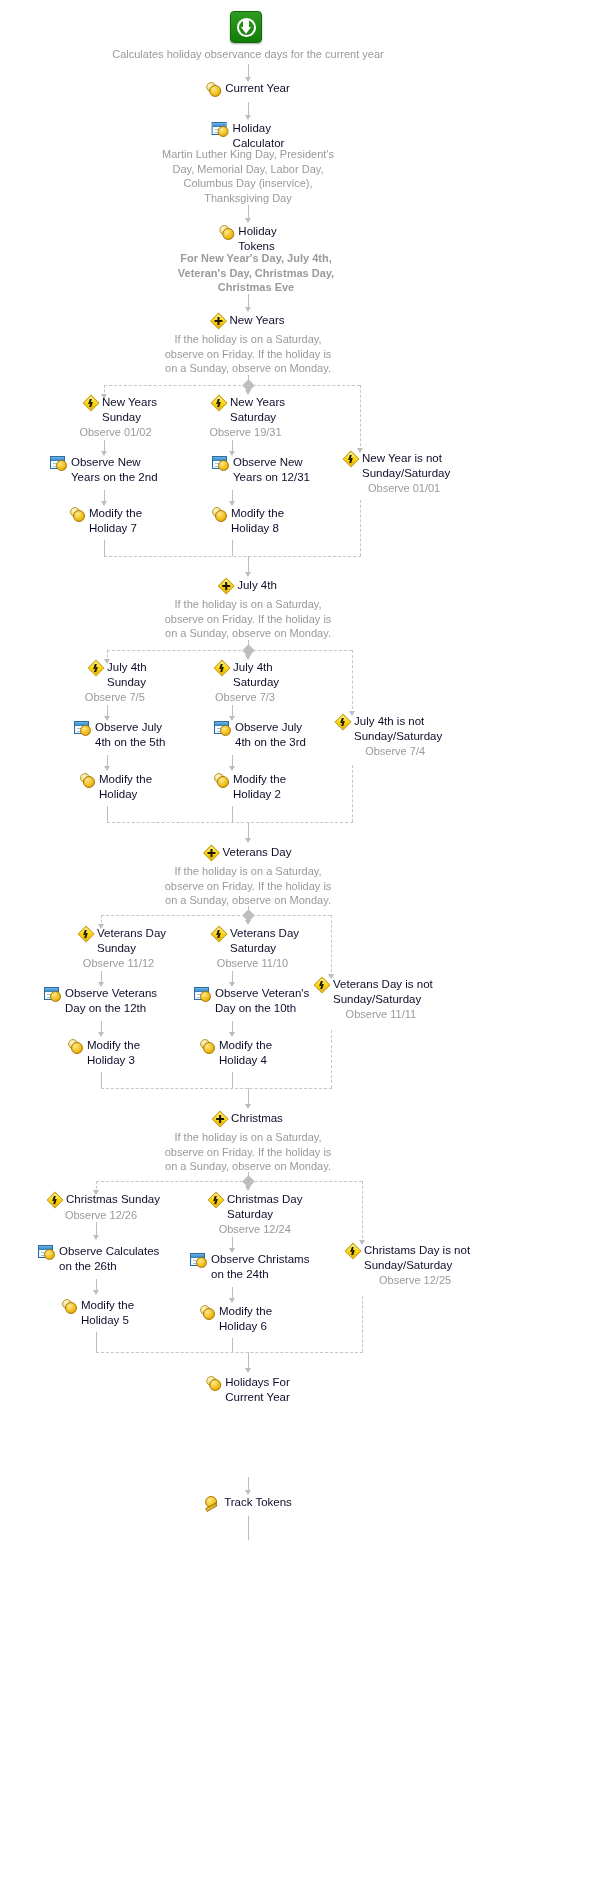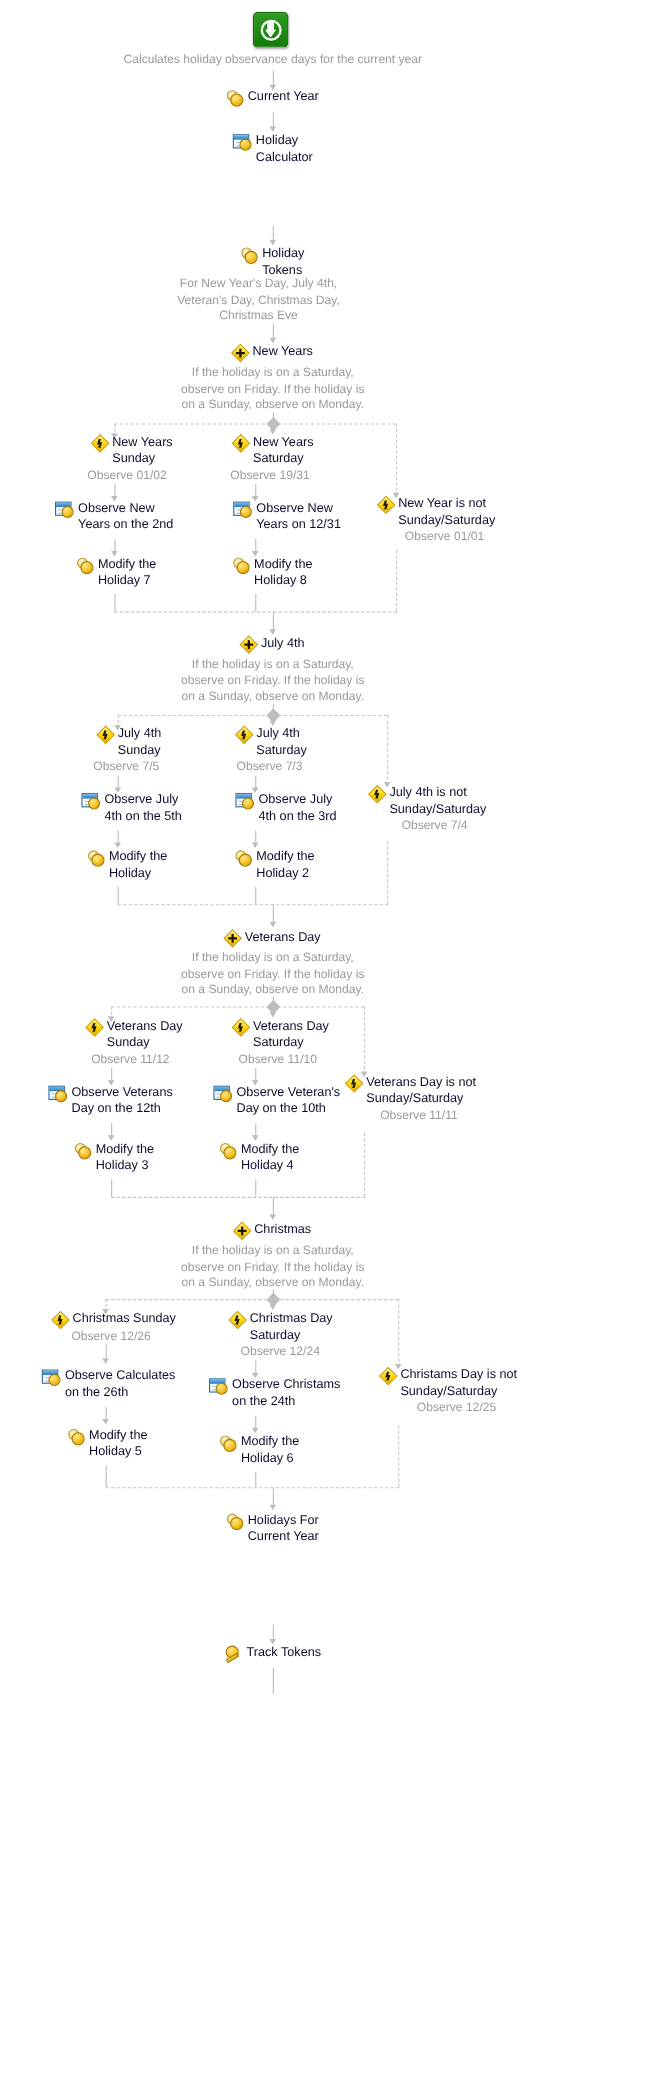--- a/index.html
+++ b/index.html
@@ -137,34 +137,40 @@
   <div class="node ctr" style="left:248px;top:121px;">
     <div class="row">
       <span class="ico i-win">
           <u></u>
           <b></b>
         </span>
       <span class="ttl">Holiday
 Calculator</span>
     </div>
   </div>
+  <div class="node ctr" style="left:248px;top:146px;width:340px;">
+    <div class="desc">Martin Luther King Day, President's
+Day, Memorial Day, Labor Day,
+Columbus Day (inservice),
+Thanksgiving Day</div>
+  </div>
   <div class="ln vln" style="left:248px;top:205px;height:16px;"></div>
   <div class="arw" style="left:244.5px;top:218px;"></div>
 
   <div class="node ctr" style="left:248px;top:224px;">
     <div class="row">
       <span class="ico i-coin">
           <s></s>
           <b></b>
         </span>
       <span class="ttl">Holiday
 Tokens</span>
     </div>
   </div>
-  <div class="node ctr" style="left:235px;top:250px;width:340px;">
+  <div class="node ctr" style="left:256px;top:250px;width:340px;font-weight:bold;">
     <div class="desc">For New Year's Day, July 4th,
 Veteran's Day, Christmas Day,
 Christmas Eve</div>
   </div>
   <div class="ln vln" style="left:248px;top:294px;height:16px;"></div>
   <div class="arw" style="left:244.5px;top:307px;"></div>
 
   <div class="node ctr" style="left:248px;top:313px;">
     <div class="row">
       <span class="ico i-dia">

